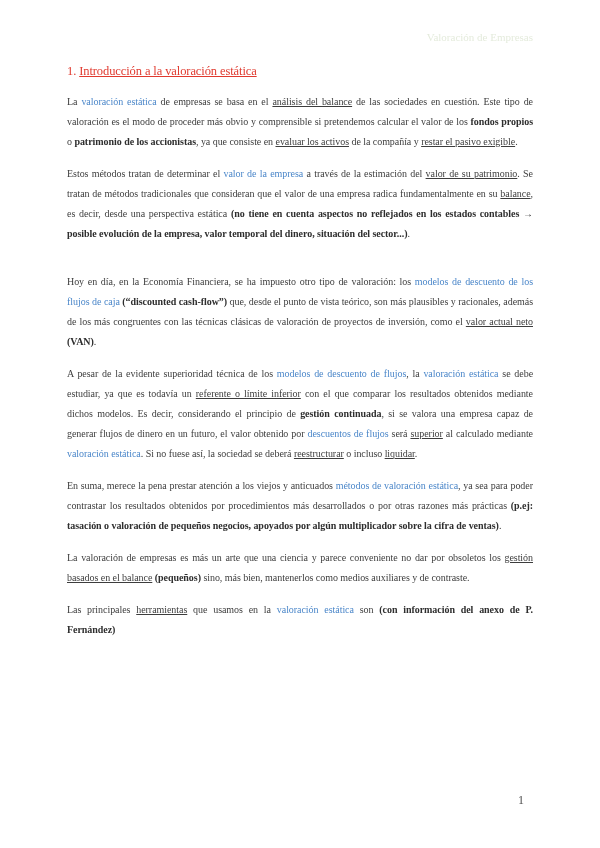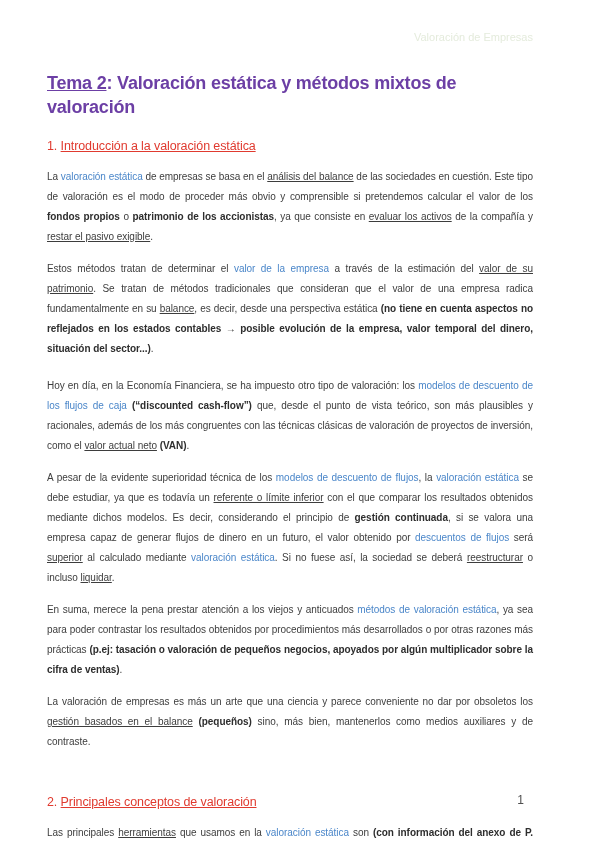--- a/index.html
+++ b/index.html
@@ -1,23 +1,23 @@
 <!DOCTYPE html>
 <html style="--purple: #6C3FA5; --red: #E03A2F; --blue: #4A86C9; --body: #3D3D3D; --header-color: #E4EBDC;"><head>
 <meta charset="utf-8">
 <style>
   html,body{margin:0;padding:0;background:#ffffff;}
   .page{
     position:relative;
     width:600px;height:848px;
     margin:0 auto;
     background:#ffffff;
-    font-family:Liberation Sans, sans-serif;
+    font-family:Liberation Serif, serif;
     box-sizing:border-box;
-    padding:30px 67px 0 47px;
+    padding:30px 67px 0 67px;
     overflow:hidden;
   }
   .running-header{
     text-align:right;
     font-size:11px;
     line-height:14px;
     color:var(--header-color,#E4EBDC);
   }
   .doc-title{
     margin-top:27px;
@@ -37,52 +37,48 @@
   }
   .section-heading .u{text-decoration:underline;}
   .para{
     margin:12px 0 0 0;
     font-size:10px;
     line-height:20px;
     text-align:justify;
     color:var(--body,#3D3D3D);
     letter-spacing:-0.05px;
   }
-  .para.gap{margin-top:17px;}
+  .para.gap{margin-top:28px;}
   .section-heading.second{margin-top:42px;}
   .run-plain{}
   .run-blue{color:var(--blue,#4A86C9);}
   .run-bold{font-weight:700;color:#2E2E2E;}
   .run-underline{text-decoration:underline;}
   .page-number{
     position:absolute;
     right:76px;
     top:793px;
     font-size:12px;
     color:#4f4f4f;
   }
 </style>
 </head>
 <body>
 
 <div class="page">
 
   <div class="running-header">Valoración de Empresas</div>
 
-  <div class="doc-title">
-    <span class="u">Tema 2</span><span>: Valoración estática y métodos mixtos de valoración</span>
-  </div>
 
   <div>
       <div class="section-heading"><span>1. </span><span class="u">Introducción a la valoración estática</span></div>
       <p class="para"><span class="run-plain">La </span><span class="run-blue">valoración estática</span><span class="run-plain"> de empresas se basa en el </span><span class="run-underline">análisis del balance</span><span class="run-plain"> de las sociedades en cuestión. Este tipo de valoración es el modo de proceder más obvio y comprensible si pretendemos calcular el valor de los </span><span class="run-bold">fondos propios</span><span class="run-plain"> o </span><span class="run-bold">patrimonio de los accionistas</span><span class="run-plain">, ya que consiste en </span><span class="run-underline">evaluar los activos</span><span class="run-plain"> de la compañía y </span><span class="run-underline">restar el pasivo exigible</span><span class="run-plain">.</span></p>
       <p class="para"><span class="run-plain">Estos métodos tratan de determinar el </span><span class="run-blue">valor de la empresa</span><span class="run-plain"> a través de la estimación del </span><span class="run-underline">valor de su patrimonio</span><span class="run-plain">. Se tratan de métodos tradicionales que consideran que el valor de una empresa radica fundamentalmente en su </span><span class="run-underline">balance</span><span class="run-plain">, es decir, desde una perspectiva estática </span><span class="run-bold">(no tiene en cuenta aspectos no reflejados en los estados contables → posible evolución de la empresa, valor temporal del dinero, situación del sector...)</span><span class="run-plain">.</span></p>
       <p class="para gap"><span class="run-plain">Hoy en día, en la Economía Financiera, se ha impuesto otro tipo de valoración: los </span><span class="run-blue">modelos de descuento de los flujos de caja</span><span class="run-plain"> </span><span class="run-bold">(“discounted cash-flow”)</span><span class="run-plain"> que, desde el punto de vista teórico, son más plausibles y racionales, además de los más congruentes con las técnicas clásicas de valoración de proyectos de inversión, como el </span><span class="run-underline">valor actual neto</span><span class="run-plain"> </span><span class="run-bold">(VAN)</span><span class="run-plain">.</span></p>
       <p class="para"><span class="run-plain">A pesar de la evidente superioridad técnica de los </span><span class="run-blue">modelos de descuento de flujos</span><span class="run-plain">, la </span><span class="run-blue">valoración estática</span><span class="run-plain"> se debe estudiar, ya que es todavía un </span><span class="run-underline">referente o límite inferior</span><span class="run-plain"> con el que comparar los resultados obtenidos mediante dichos modelos. Es decir, considerando el principio de </span><span class="run-bold">gestión continuada</span><span class="run-plain">, si se valora una empresa capaz de generar flujos de dinero en un futuro, el valor obtenido por </span><span class="run-blue">descuentos de flujos</span><span class="run-plain"> será </span><span class="run-underline">superior</span><span class="run-plain"> al calculado mediante </span><span class="run-blue">valoración estática</span><span class="run-plain">. Si no fuese así, la sociedad se deberá </span><span class="run-underline">reestructurar</span><span class="run-plain"> o incluso </span><span class="run-underline">liquidar</span><span class="run-plain">.</span></p>
       <p class="para"><span class="run-plain">En suma, merece la pena prestar atención a los viejos y anticuados </span><span class="run-blue">métodos de valoración estática</span><span class="run-plain">, ya sea para poder contrastar los resultados obtenidos por procedimientos más desarrollados o por otras razones más prácticas </span><span class="run-bold">(p.ej: tasación o valoración de pequeños negocios, apoyados por algún multiplicador sobre la cifra de ventas)</span><span class="run-plain">.</span></p>
       <p class="para"><span class="run-plain">La valoración de empresas es más un arte que una ciencia y parece conveniente no dar por obsoletos los </span><span class="run-underline">gestión basados en el balance</span><span class="run-plain"> </span><span class="run-bold">(pequeños)</span><span class="run-plain"> sino, más bien, mantenerlos como medios auxiliares y de contraste.</span></p>
-      <div class="section-heading second"><span>2. </span><span class="u">Principales conceptos de valoración</span></div>
       <p class="para"><span class="run-plain">Las principales </span><span class="run-underline">herramientas</span><span class="run-plain"> que usamos en la </span><span class="run-blue">valoración estática</span><span class="run-plain"> son </span><span class="run-bold">(con información del anexo de P. Fernández)</span></p>
     </div>
 
   <div class="page-number">1</div>
 
 </div>
 
 </body></html>

